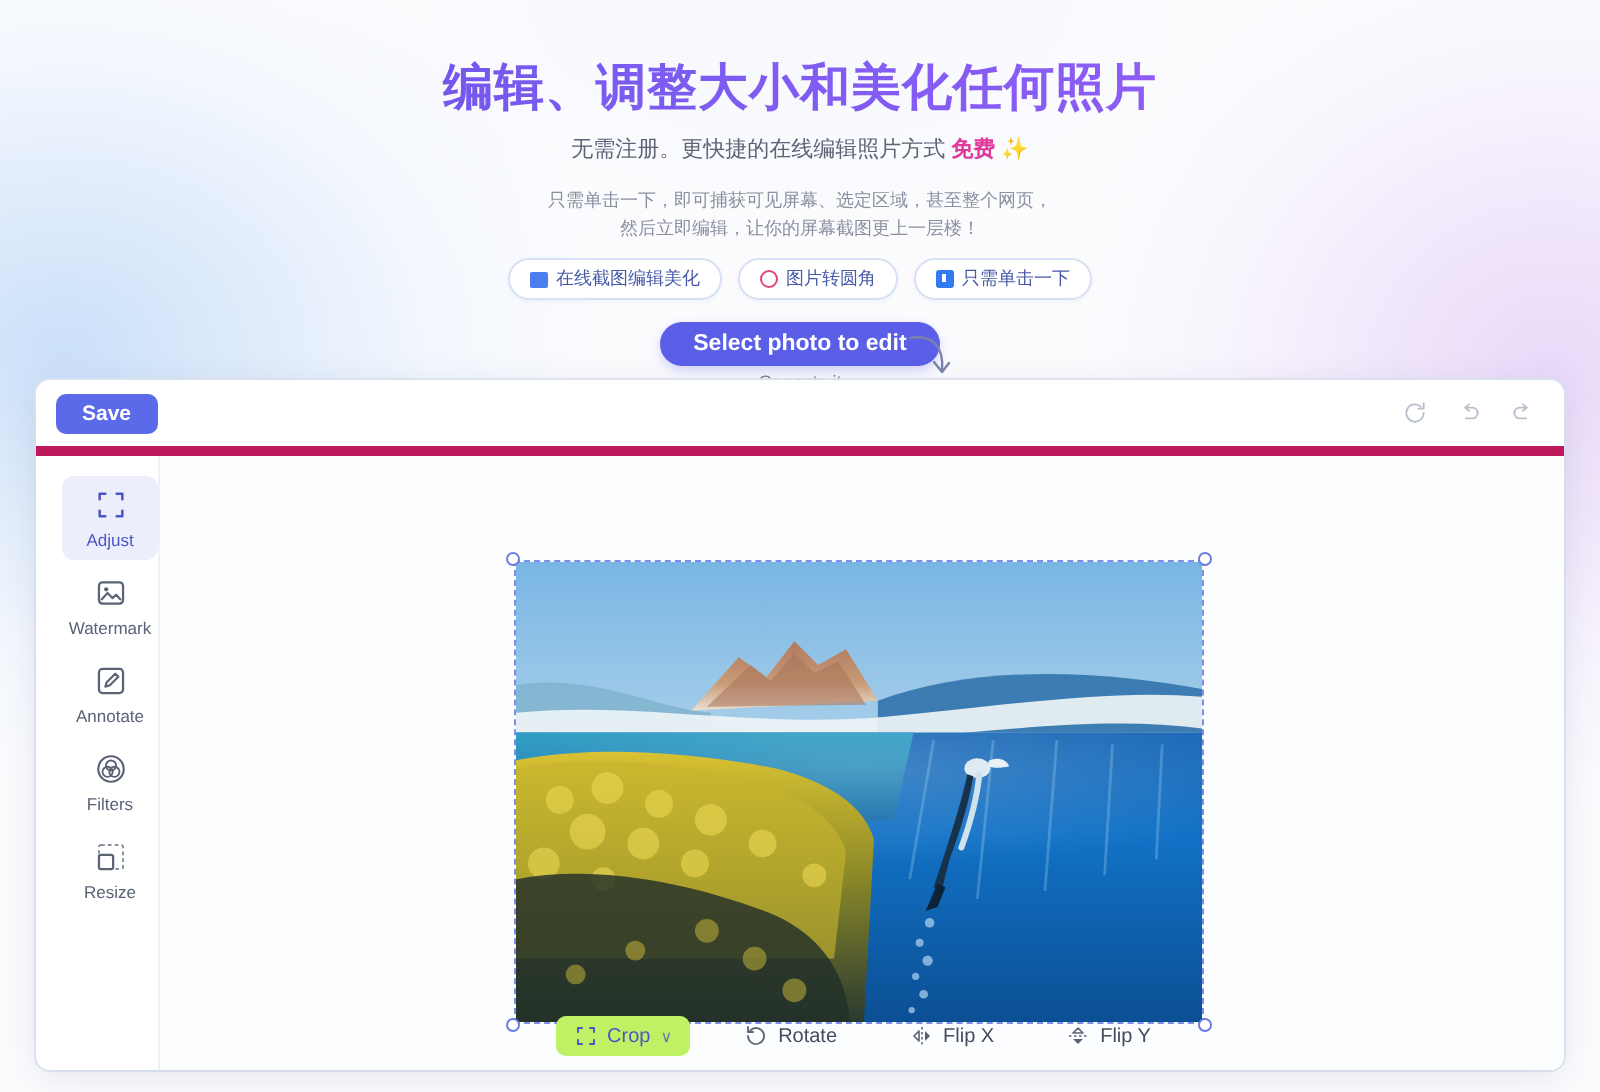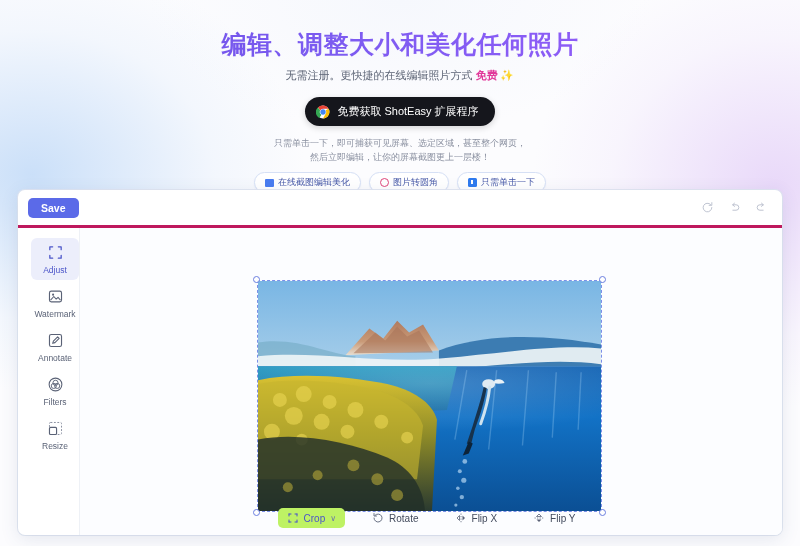--- a/index.html
+++ b/index.html
@@ -74,21 +74,21 @@
 
   
   .editor {
     position: absolute; left: 18px; top: 190px; width: 764px; height: 345px;
     background: #ffffff; border-radius: 7px;
     box-shadow: 0 4px 18px rgba(64,82,130,0.13), 0 0 0 1px rgba(225,231,242,0.9);
     overflow: hidden;
   }
   .ed-top {
     height: 38px; display: flex; align-items: center;
-    border-bottom: 3px solid #be185d; position: relative;
+    border-bottom: 5px solid #be185d; position: relative;
   }
   .save-btn {
     margin-left: 10px; background: #5b6ae8; color: #fff; border: none; cursor: pointer;
     border-radius: 5px; padding: 4px 13px; font-size: 10.5px; font-weight: bold;
   }
   .ed-center {
     position: absolute; left: 0; right: 0; display: flex; align-items: center;
     justify-content: center; gap: 10px; pointer-events: none;
   }
   .ed-center > * { pointer-events: auto; }
@@ -156,31 +156,20 @@
 <div class="hero">
 
   <div class="hero-title">编辑、调整大小和美化任何照片</div>
 
   <div class="hero-sub">
     <span>无需注册。更快捷的在线编辑照片方式</span>
     <span class="free">免费</span>
     <span class="spark">✨</span>
   </div>
 
-  <button class="ext-btn">
-    <svg class="chrome-ic" viewBox="0 0 48 48">
-      <circle cx="24" cy="24" r="22" fill="#fff"></circle>
-      <path d="M24 2a22 22 0 0 1 19.05 11H24a11 11 0 0 0-9.9 6.25L6.6 8.3A21.95 21.95 0 0 1 24 2z" fill="#ea4335"></path>
-      <path d="M6.6 8.3l7.5 10.95A11 11 0 0 0 18.6 33.3L11.1 44.2A22 22 0 0 1 6.6 8.3z" fill="#34a853" transform="translate(0,0)"></path>
-      <path d="M43.05 13A22 22 0 0 1 24 46l9.1-15.75A11 11 0 0 0 35 24a11 11 0 0 0-1.6-5.7z" fill="#fbbc05"></path>
-      <circle cx="24" cy="24" r="9.2" fill="#4285f4"></circle>
-      <circle cx="24" cy="24" r="6.4" fill="#fff" opacity="0"></circle>
-    </svg>
-    <span>免费获取 ShotEasy 扩展程序</span>
-  </button>
 
   <div class="hero-desc">
     <div>只需单击一下，即可捕获可见屏幕、选定区域，甚至整个网页，</div>
     <div>然后立即编辑，让你的屏幕截图更上一层楼！</div>
   </div>
 
   <div class="pill-row">
     <div class="pill">
       <span class="pic"></span>
       <span>在线截图编辑美化</span>

